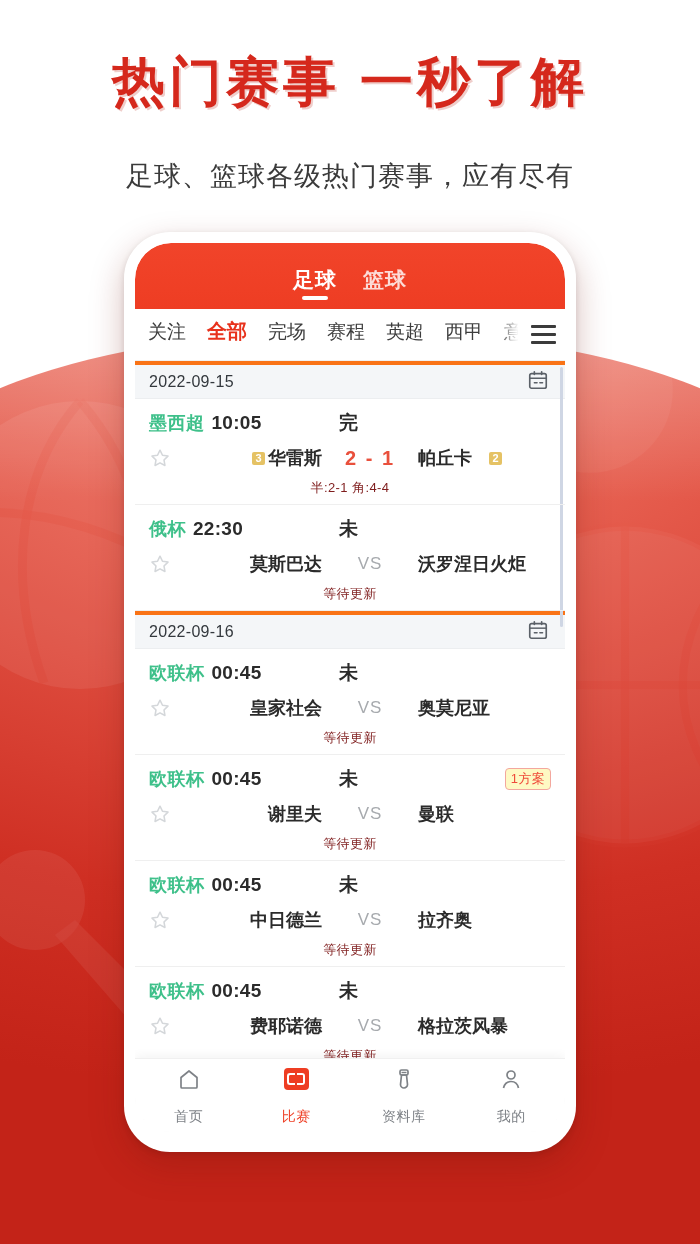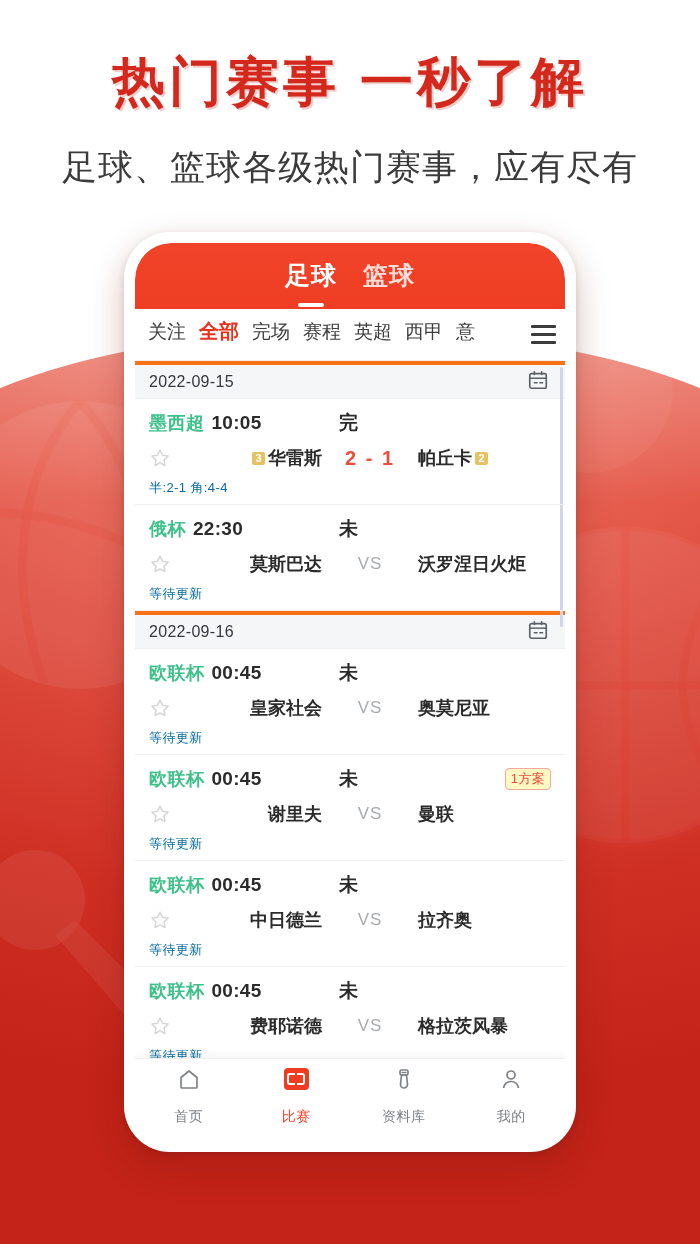--- a/index.html
+++ b/index.html
@@ -34,22 +34,22 @@
   .hero h1 {
     font-size:53px;
     line-height:1.14;
     font-weight:bold;
     color:#d5281c;
     letter-spacing:4px;
     text-shadow:2px 2px 0 rgba(180,30,20,.22);
   }
   .hero h1 .gap { display:inline-block; width:20px; }
   .hero h2 {
-    margin-top:32px;
-    font-size:35px;
+    margin-top:46px;
+    font-size:27px;
     font-weight:normal;
     color:#3b3b3b;
     letter-spacing:1px;
     font-family:Liberation Serif, serif;
   }
 
   
   .phone {
     position:absolute;
     z-index:4;
@@ -77,24 +77,24 @@
     flex:0 0 66px;
     display:flex;
     align-items:center;
     justify-content:center;
     gap:26px;
     border-radius:36px 36px 0 0;
     position:relative;
   }
   .sport-tab {
     color:rgba(255,255,255,.82);
-    font-size:25px;
-    font-weight:bold;
-    position:relative;
-    padding-bottom:15px;
+    font-size:21px;
+    font-weight:bold;
+    position:relative;
+    padding-bottom:6px;
     letter-spacing:1px;
     margin-top:13px;
   }
   .sport-tab.active { color:#ffffff; }
   .sport-tab.active::after{
     content:"";
     position:absolute;
     left:50%; transform:translateX(-50%);
     bottom:0;
     width:26px; height:4px;
@@ -109,21 +109,21 @@
     align-items:center;
     background:#fff;
     padding-left:13px;
     position:relative;
     border-bottom:1px solid #f0f0f0;
     overflow:hidden;
   }
   .filter-scroll{
     display:flex;
     align-items:center;
-    gap:13px;
+    gap:21px;
     flex:1;
     overflow:hidden;
     white-space:nowrap;
   }
   .filter-item{
     font-size:19px;
     color:#3d3d3d;
     position:relative;
     padding-bottom:6px;
     flex:0 0 auto;
@@ -236,21 +236,21 @@
     white-space:nowrap;
     display:flex; align-items:center; justify-content:flex-end; gap:3px;
   }
   .team-away{
     flex:1 1 0;
     text-align:left;
     font-size:18px;
     font-weight:bold;
     color:#2b2b2b;
     white-space:nowrap;
-    display:flex; align-items:center; justify-content:flex-start; gap:3px;
+    display:flex; align-items:center; justify-content:flex-start; gap:17px;
   }
   .mid{
     flex:0 0 96px;
     text-align:center;
     font-size:20px;
     letter-spacing:2px;
   }
   .mid.score{ color:#e9503c; font-weight:bold; }
   .mid.vs{ color:#a7aaae; font-size:17px; letter-spacing:1px; font-weight:normal; }
   .rank-badge{
@@ -260,23 +260,23 @@
     font-size:11px;
     font-weight:bold;
     line-height:13px;
     min-width:13px;
     text-align:center;
     border-radius:2px;
     padding:0 1px;
     vertical-align:middle;
   }
   .match-foot{
-    text-align:left;
+    text-align:center;
     font-size:13px;
-    color:#0369a1;
+    color:#7f1d1d;
     margin-top:3px;
     letter-spacing:.4px;
     height:18px;
   }
 
   
   .scrollbar{
     position:absolute;
     right:2px; top:6px;
     width:3px; height:260px;

